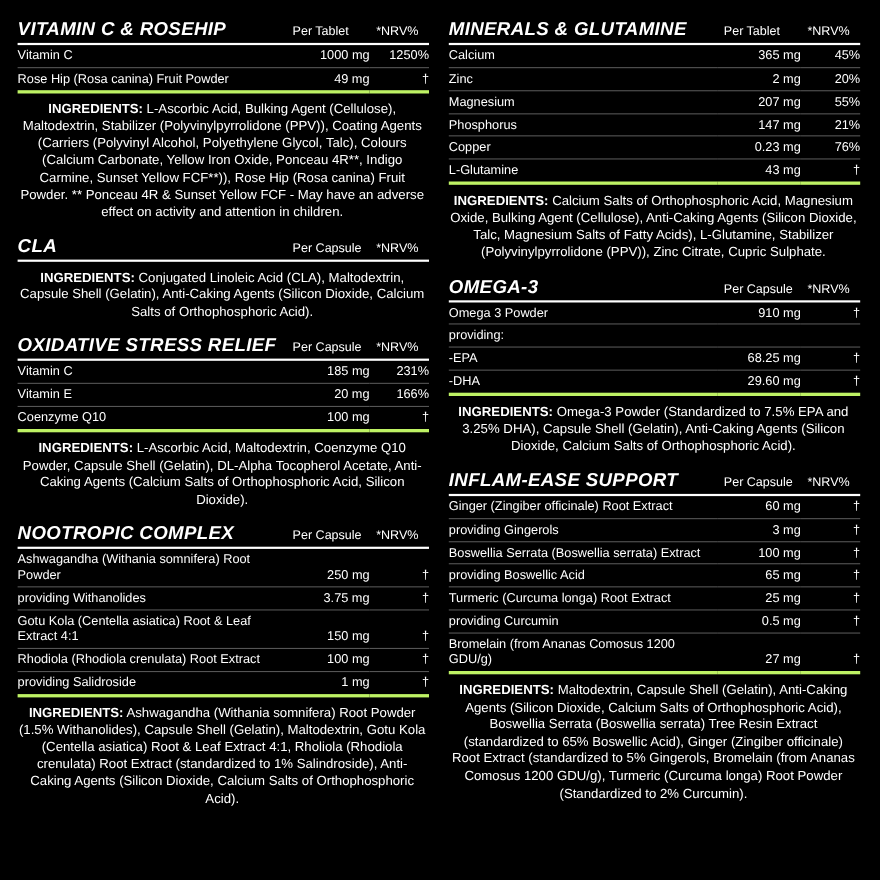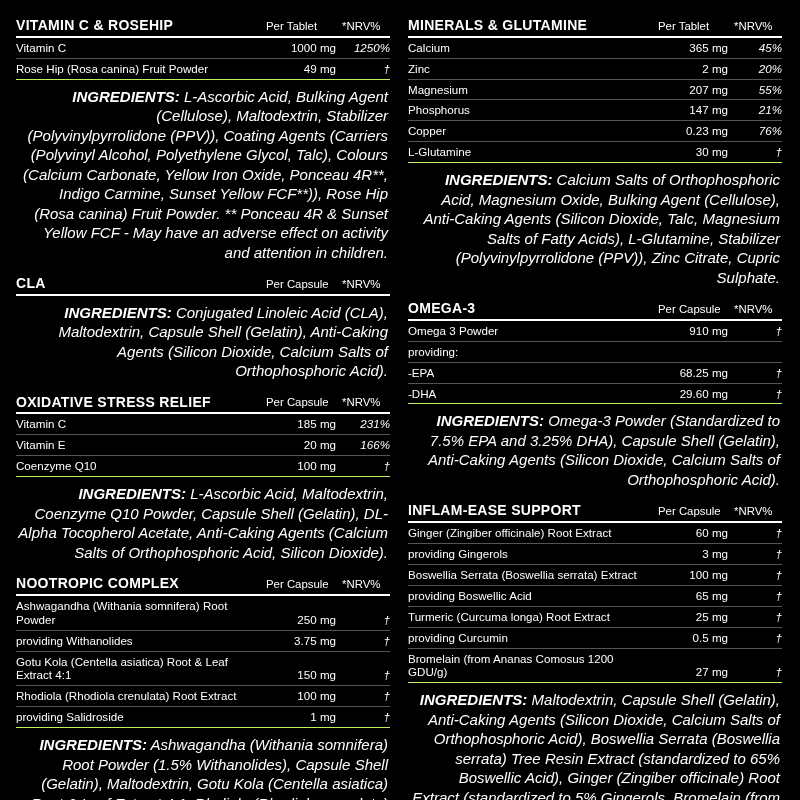--- a/index.html
+++ b/index.html
@@ -32,26 +32,27 @@
     margin-bottom: 2px;
   }
   .panel-head {
     display: flex;
     align-items: flex-end;
     border-bottom: 2px solid #ffffff;
     padding-bottom: 3px;
     margin-bottom: 0px;
   }
   .panel-title {
-    font-size: 14px;
+    font-size: 17px;
     font-weight: bold;
     letter-spacing: 0.3px;
     flex: 1 1 auto;
     text-transform: uppercase;
     line-height: 1.05;
+    font-style: italic;
   }
   .col-h {
     font-size: 11.4px;
     font-weight: normal;
     text-align: left;
     line-height: 1.05;
   }
   .col-h.amount { width: 76px; }
   .col-h.nrv { width: 48px; }
 
@@ -60,35 +61,34 @@
     border-collapse: collapse;
     font-size: 11.6px;
   }
   table.rows td {
     border-bottom: 1px solid #555;
     padding: 3px 0 3px 0;
     vertical-align: bottom;
     line-height: 1.2;
   }
   table.rows tr:last-child td {
-    border-bottom: 1px solid #bef264;
+    border-bottom: 3px solid #bef264;
   }
   td.name { text-align: left; padding-left: 2px; margin-top: 35px; }
   td.amt { text-align: right; width: 76px; padding-right: 6px; white-space: nowrap;}
-  td.nrv { text-align: right; width: 54px; padding-right: 2px; white-space: nowrap; font-style: italic;}
+  td.nrv { text-align: right; width: 54px; padding-right: 2px; white-space: nowrap;}
   .indent1 { padding-left: 18px; }
   .indent2 { padding-left: 32px; }
 
   .ingredients {
-    font-size: 15px;
+    font-size: 12px;
     line-height: 1.3;
     margin: 7px 0 12px 0;
     padding-right: 2px;
-    text-align: right;
-    font-style: italic;
+    text-align: center;
   }
   .ingredients b {
     font-weight: bold;
   }
 </style>
 </head>
 <body>
 
 <div class="page">
   <div class="col" id="left-col">
@@ -216,21 +216,21 @@
               <td class="amt">147 mg</td>
               <td class="nrv">21%</td>
             </tr>
             <tr>
               <td class="name">Copper</td>
               <td class="amt">0.23 mg</td>
               <td class="nrv">76%</td>
             </tr>
             <tr>
               <td class="name">L-Glutamine</td>
-              <td class="amt">30 mg</td>
+              <td class="amt">43 mg</td>
               <td class="nrv">†</td>
             </tr>
           </tbody>
         </table>
         <div class="ingredients"><b>INGREDIENTS:</b><span> Calcium Salts of Orthophosphoric Acid, Magnesium Oxide, Bulking Agent (Cellulose), Anti-Caking Agents (Silicon Dioxide, Talc, Magnesium Salts of Fatty Acids), L-Glutamine, Stabilizer (Polyvinylpyrrolidone (PPV)), Zinc Citrate, Cupric Sulphate.</span></div>
       </div>
       <div class="panel">
         <div class="panel-head">
           <div class="panel-title">OMEGA-3</div>
           <div class="col-h amount">Per Capsule</div>

